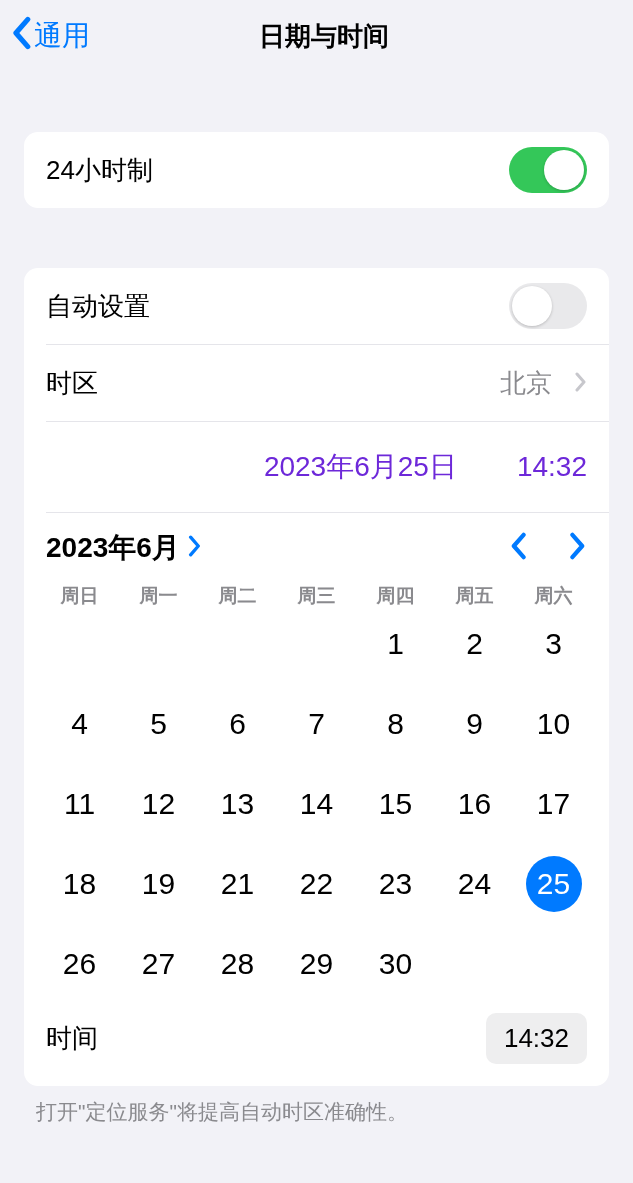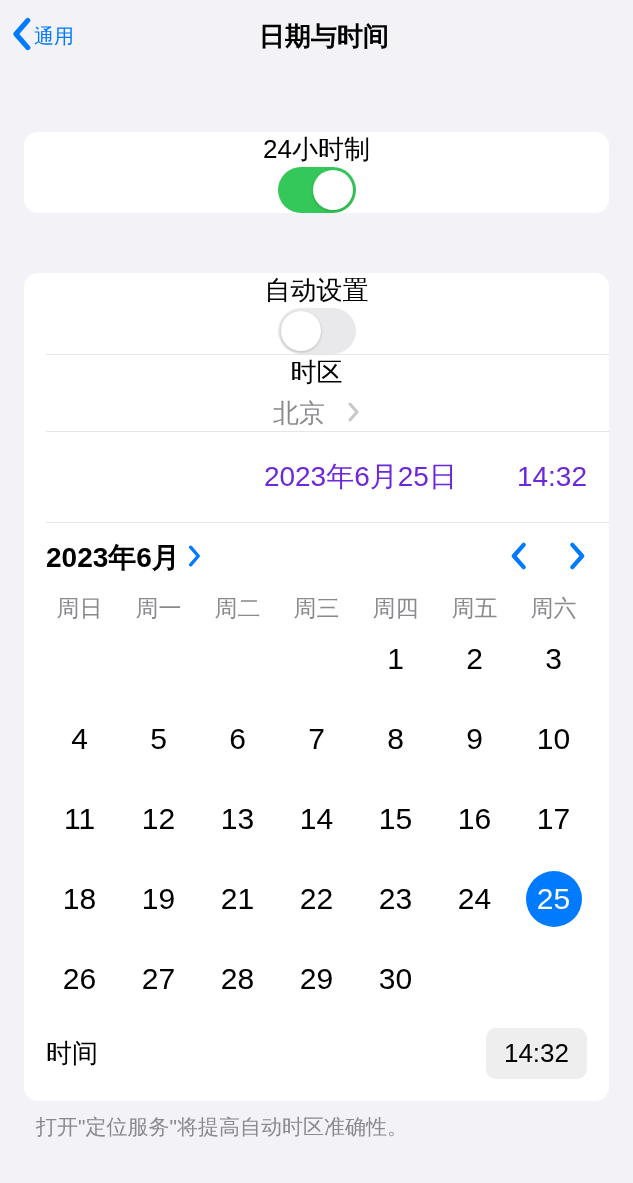--- a/index.html
+++ b/index.html
@@ -13,21 +13,21 @@
     .header {
       height: 72px;
       display: flex;
       align-items: center;
       position: relative;
     }
     .back {
       display: flex;
       align-items: center;
       color: #007aff;
-      font-size: 20px;
+      font-size: 28px;
       padding-left: 10px;
     }
     .back svg { width: 22px; height: 34px; }
     .back-label { margin-left: 2px; }
     .title {
       position: absolute;
       left: 0; right: 0;
       text-align: center;
       font-size: 26px;
       font-weight: 600;
@@ -44,21 +44,20 @@
     .group.first { margin-top: 60px; }
     .group.second { margin-top: 60px; }
     .row {
       display: flex;
       align-items: center;
       justify-content: space-between;
       padding: 0 22px;
       min-height: 76px;
       font-size: 26px;
       color: #000;
-      flex-direction: column;
     }
     .sep {
       height: 1px;
       background: #e5e5ea;
       margin-left: 22px;
     }
     .toggle {
       width: 78px;
       height: 46px;
       border-radius: 23px;
@@ -115,22 +114,22 @@
     }
     .nav-arrows .arrow { color: #007aff; }
     .nav-arrows svg { width: 18px; height: 28px; }
     .month-sel svg { width: 14px; height: 22px; }
     .weekdays {
       display: grid;
       grid-template-columns: repeat(7, 1fr);
       padding: 8px 16px 0 16px;
       text-align: center;
       color: #8a8a8e;
-      font-size: 23px;
-      font-weight: 400;
+      font-size: 19px;
+      font-weight: 700;
     }
     .grid {
       display: grid;
       grid-template-columns: repeat(7, 1fr);
       padding: 8px 16px 16px 16px;
       row-gap: 26px;
       text-align: center;
       font-size: 30px;
       color: #000;
     }

